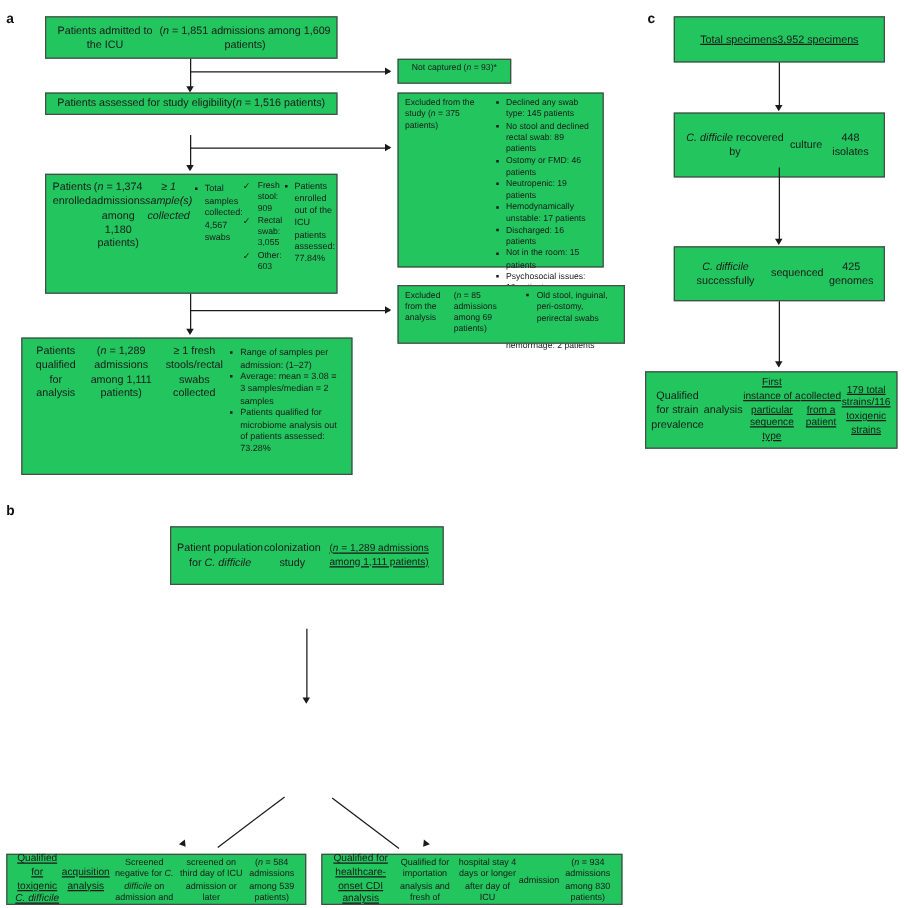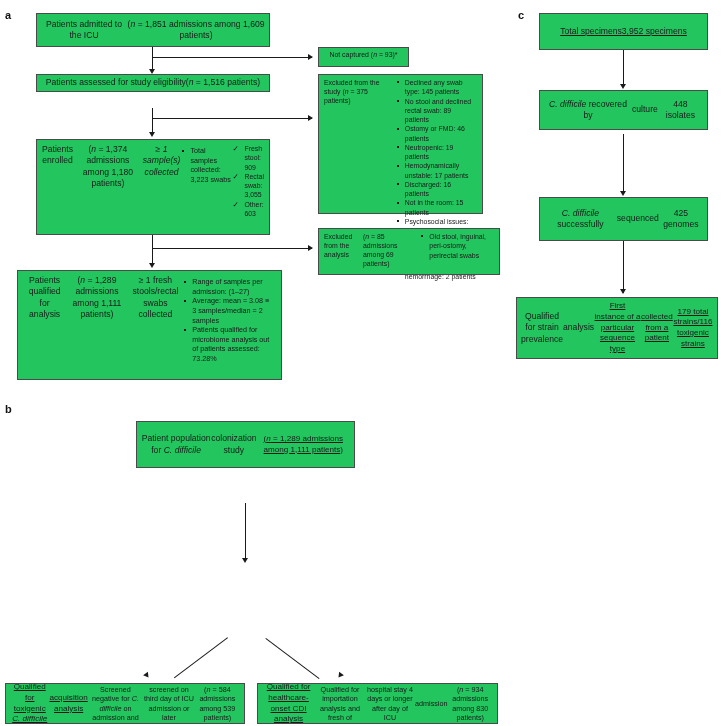--- a/index.html
+++ b/index.html
@@ -123,26 +123,29 @@
       <li>Comfort care: 4 patients</li>
       <li>Gastrointestinal hemorrhage: 2 patients</li>
     </ul>
   </div>
 
   <div class="box left" style="left:36px;top:139px;width:234px;height:96px;padding:4px 5px;justify-content:flex-start;">
     <span class="ln f9 t-center">Patients enrolled</span>
     <span class="ln f9 t-center">(<i>n</i><span> = 1,374 admissions among 1,180 patients)</span></span>
     <span class="ln f9 t-center ital">≥ 1 sample(s) collected</span>
     <ul class="bul f75" style="margin-top:2px;">
-      <li>Total samples collected: 3,223 swabs</li>
+      <li>Total samples collected: 4,567 swabs</li>
     </ul>
     <ul class="chk f7 indent">
       <li>Fresh stool: 909</li>
       <li>Rectal swab: 3,055</li>
       <li>Other: 603</li>
+    </ul>
+    <ul class="bul f75">
+      <li>Patients enrolled out of the ICU patients assessed: 77.84%</li>
     </ul>
   </div>
 
   <div class="vline" style="left:152px;top:235px;height:31px;"></div>
   <div class="arrowdown" style="left:149px;top:263px;"></div>
   <div class="hline" style="left:152px;top:248px;width:160px;"></div>
   <div class="arrowright" style="left:308px;top:245px;"></div>
 
   <div class="box left" style="left:318px;top:228px;width:182px;height:47px;padding:3px 5px;justify-content:flex-start;">
     <span class="ln f7 t-left">Excluded from the analysis</span>
@@ -166,21 +169,21 @@
   <div class="panel-letter" style="left:518px;top:10px;">c</div>
 
   <div class="box center" style="left:539px;top:13px;width:169px;height:37px;padding:2px 4px;text-decoration:underline;">
     <span class="ln f9 t-center">Total specimens</span>
     <span class="ln f9 t-center">3,952 specimens</span>
   </div>
 
   <div class="vline" style="left:623px;top:50px;height:37px;"></div>
   <div class="arrowdown" style="left:620px;top:84px;"></div>
 
-  <div class="box center" style="left:539px;top:90px;width:169px;height:40px;padding:2px 4px;">
+  <div class="box center" style="left:539px;top:90px;width:169px;height:52px;padding:2px 4px;">
     <span class="ln f9 t-center"><i>C. difficile</i><span> recovered by</span></span>
     <span class="ln f9 t-center">culture</span>
     <span class="ln f9 t-center">448 isolates</span>
   </div>
 
   <div class="vline" style="left:623px;top:134px;height:60px;"></div>
   <div class="arrowdown" style="left:620px;top:191px;"></div>
 
   <div class="box center" style="left:539px;top:197px;width:169px;height:44px;padding:2px 4px;">
     <span class="ln f9 t-center"><i>C. difficile</i><span> successfully</span></span>

